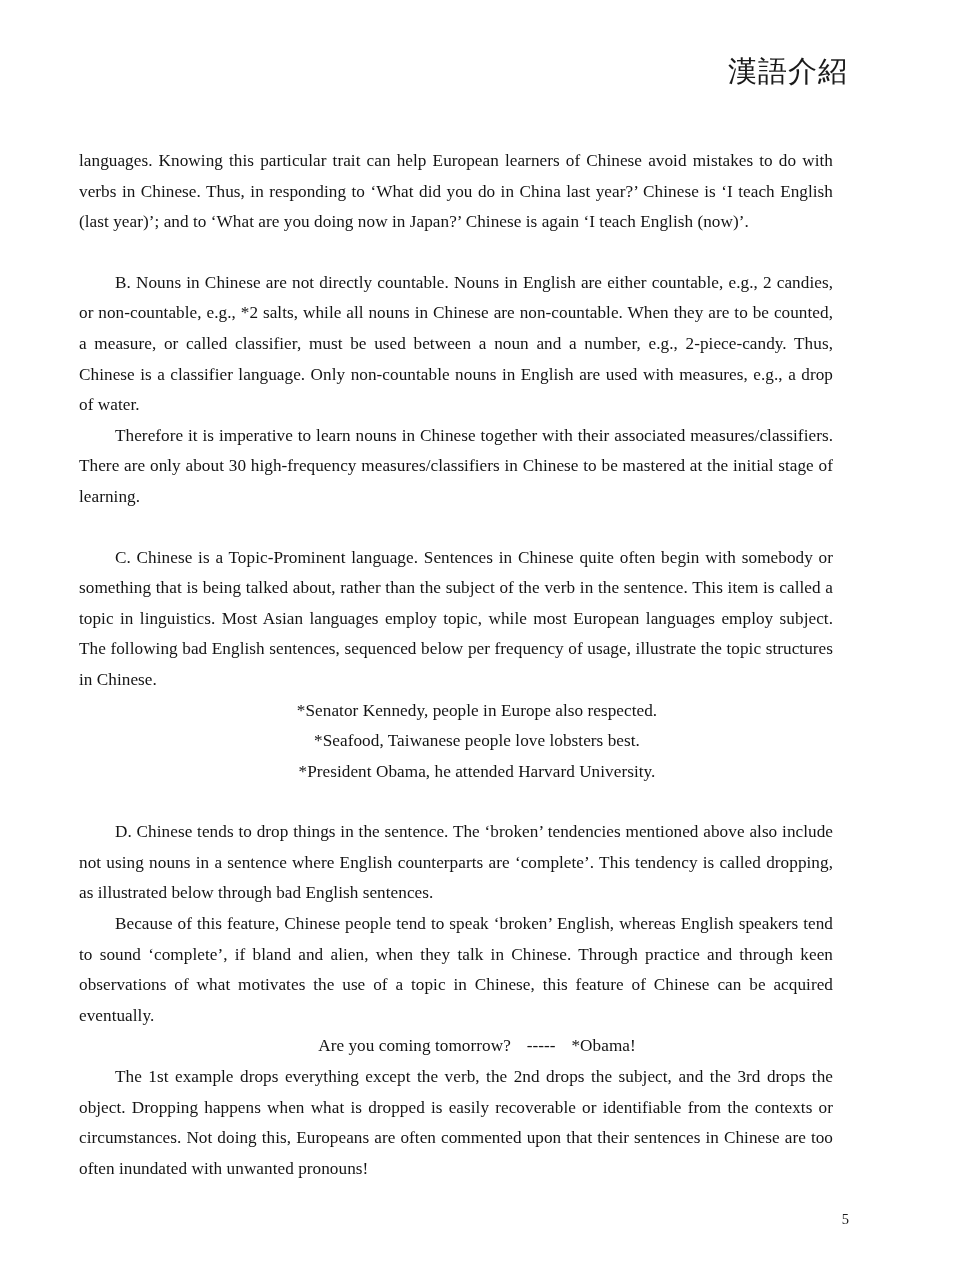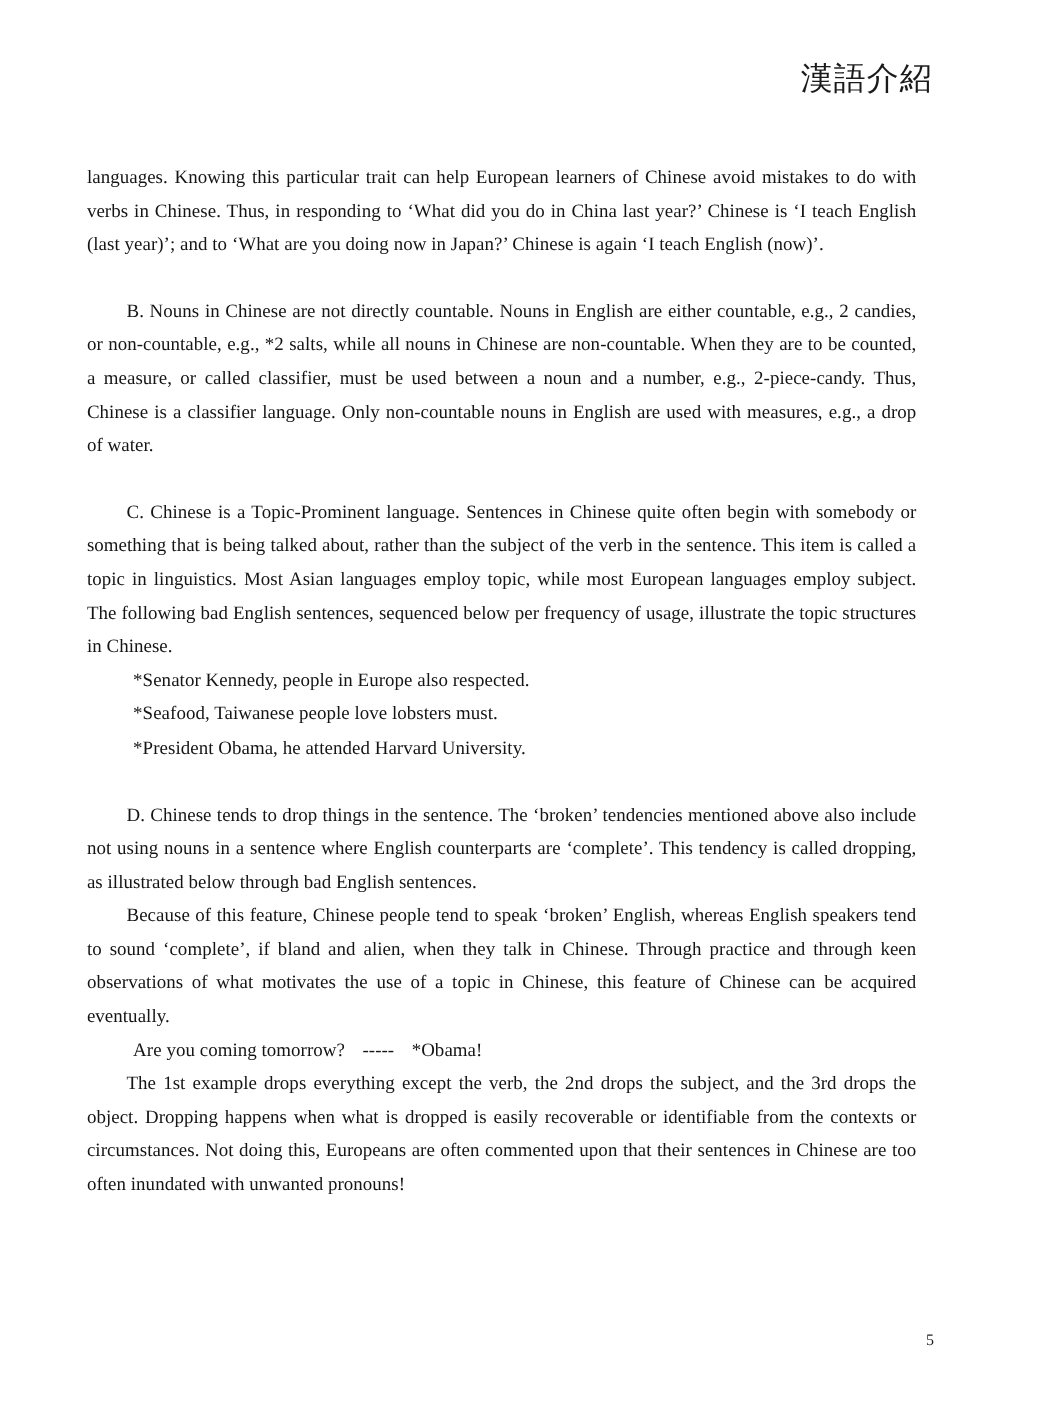--- a/index.html
+++ b/index.html
@@ -43,21 +43,21 @@
     line-height: 30.6px;
     text-align: justify;
     text-justify: inter-word;
     color: #141414;
     letter-spacing: 0.05px;
   }
 
   p.indent       { text-indent: 36px; }
   p.gap-lg       { margin-top: 30px; }
   p.example {
-    text-align: left;
+    text-align: center;
     padding-left: 42px;
     text-indent: 0;
   }
   .sec-head { font-weight: normal; }
 
   .dash-sep { letter-spacing: 0px; }
   .ex-gap   { display: inline-block; width: 16px; }
 
   
   .folio {
@@ -74,25 +74,26 @@
 <div class="page">
 
   <div class="running-header">漢語介紹</div>
 
   <div class="column">
 
     <p>languages. Knowing this particular trait can help European learners of Chinese avoid mistakes to do with verbs in Chinese. Thus, in responding to ‘What did you do in China last year?’ Chinese is ‘I teach English (last year)’; and to ‘What are you doing now in Japan?’ Chinese is again ‘I teach English (now)’.</p>
 
     <p class="indent gap-lg"><span class="sec-head">B. Nouns in Chinese are not directly countable.</span><span> Nouns in English are either countable, e.g., 2 candies, or non-countable, e.g., *2 salts, while all nouns in Chinese are non-countable. When they are to be counted, a measure, or called classifier, must be used between a noun and a number, e.g., 2-piece-candy. Thus, Chinese is a classifier language. Only non-countable nouns in English are used with measures, e.g., a drop of water.</span></p>
 
+    <p class="indent">Therefore it is imperative to learn nouns in Chinese together with their associated measures/classifiers. There are only about 30 high-frequency measures/classifiers in Chinese to be mastered at the initial stage of learning.</p>
 
     <p class="indent gap-lg"><span class="sec-head">C. Chinese is a Topic-Prominent language.</span><span> Sentences in Chinese quite often begin with somebody or something that is being talked about, rather than the subject of the verb in the sentence. This item is called a topic in linguistics. Most Asian languages employ topic, while most European languages employ subject. The following bad English sentences, sequenced below per frequency of usage, illustrate the topic structures in Chinese.</span></p>
 
     <p class="example">*Senator Kennedy, people in Europe also respected.</p>
-    <p class="example">*Seafood, Taiwanese people love lobsters must.</p>
+    <p class="example">*Seafood, Taiwanese people love lobsters best.</p>
     <p class="example">*President Obama, he attended Harvard University.</p>
 
     <p class="indent gap-lg"><span class="sec-head">D. Chinese tends to drop things in the sentence.</span><span> The ‘broken’ tendencies mentioned above also include not using nouns in a sentence where English counterparts are ‘complete’. This tendency is called dropping, as illustrated below through bad English sentences.</span></p>
 
     <p class="indent">Because of this feature, Chinese people tend to speak ‘broken’ English, whereas English speakers tend to sound ‘complete’, if bland and alien, when they talk in Chinese. Through practice and through keen observations of what motivates the use of a topic in Chinese, this feature of Chinese can be acquired eventually.</p>
 
     <p class="example"><span>Are you coming tomorrow?</span><span class="ex-gap"></span><span class="dash-sep">-----</span><span class="ex-gap"></span><span>*Obama!</span></p>
 
 
 

